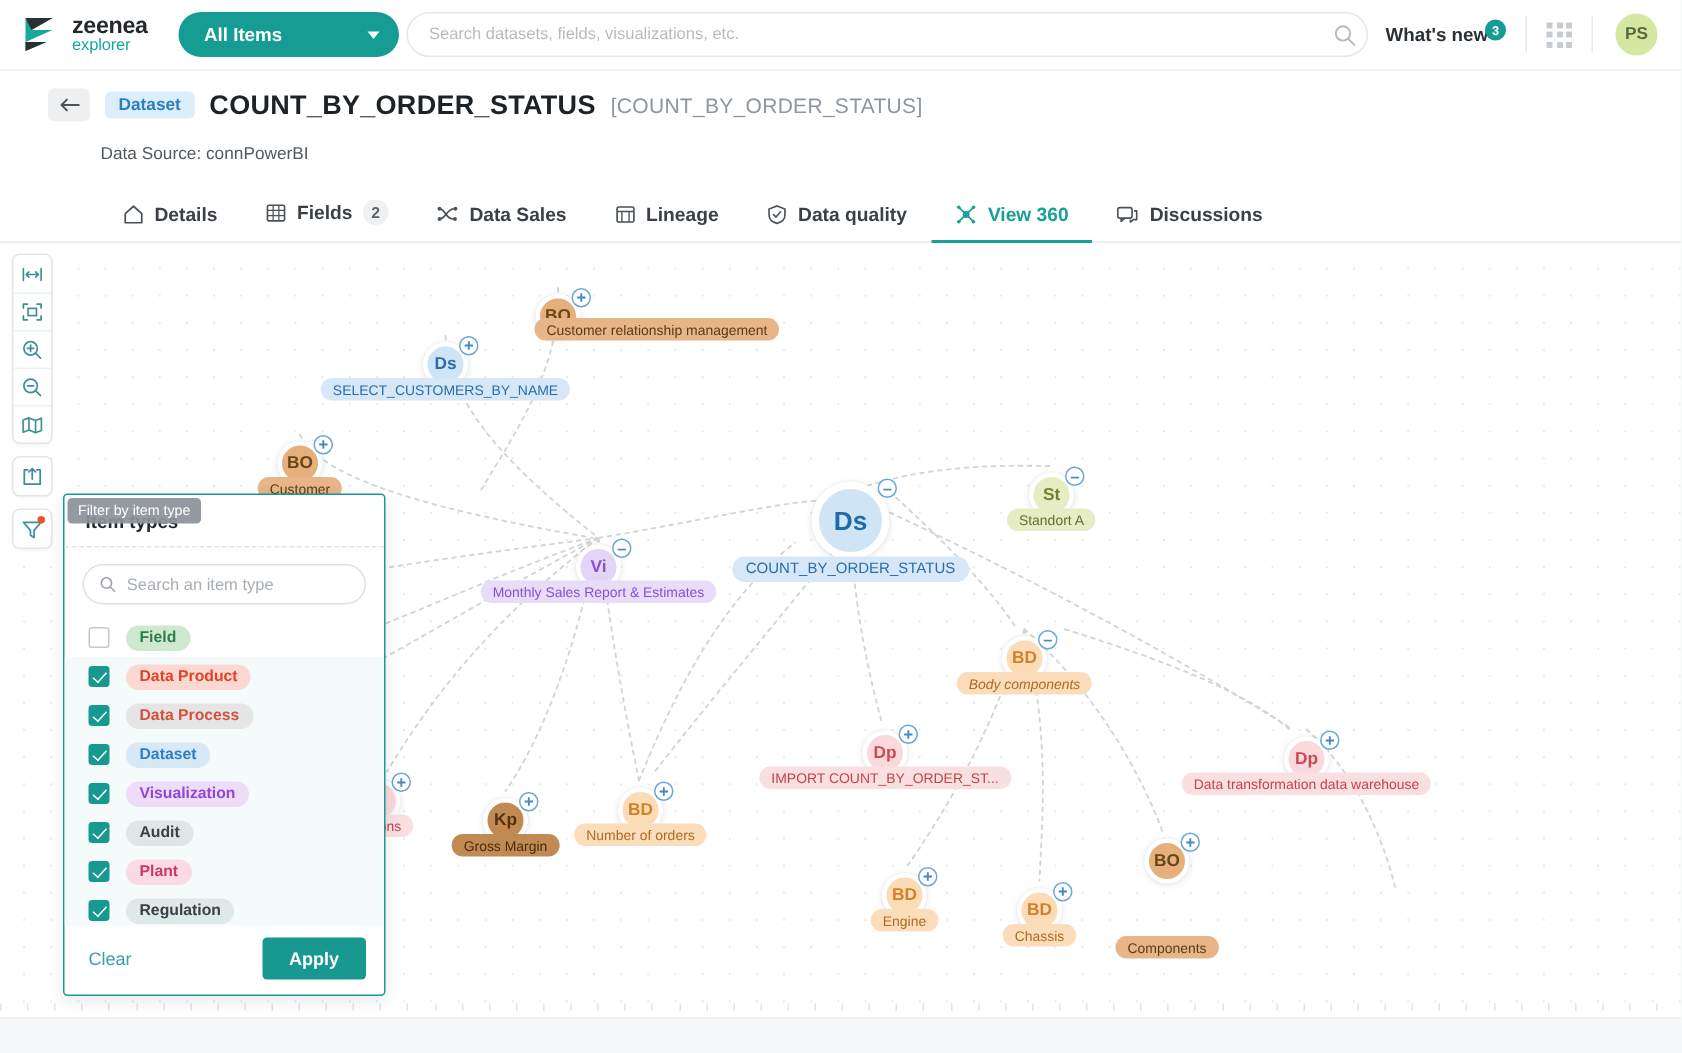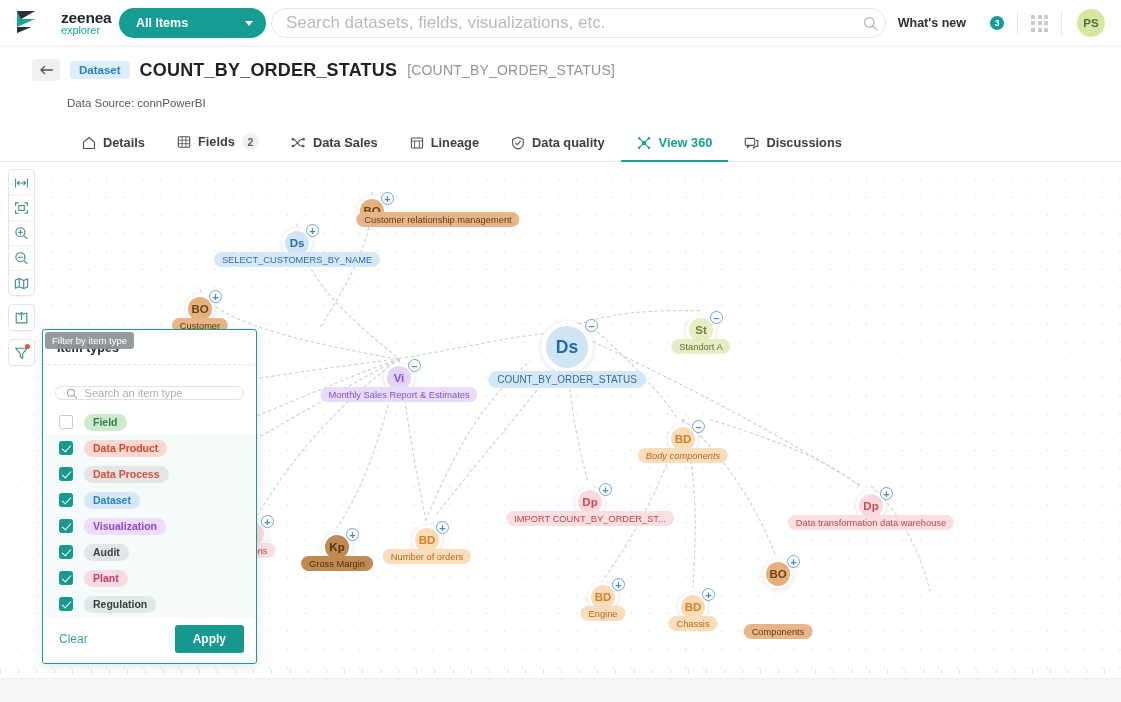--- a/index.html
+++ b/index.html
@@ -11,21 +11,21 @@
   }
 
   
   .header {
     height: 47px; background: #ffffff;
     display: flex; align-items: center;
     padding: 0 12px; gap: 0;
     border-bottom: 1px solid #eceef0;
     position: relative; z-index: 60;
   }
-  .logo-wrap { display: flex; gap: 25px; padding-left: 4px; width: 96px; }
+  .logo-wrap { display: flex; align-items: center; gap: 12px; padding-left: 4px; width: 96px; }
   .logo-mark { width: 20px; height: 24px; flex: none; }
   .logo-text { line-height: 1.02; }
   .logo-name { font-size: 15.5px; font-weight: bold; color: #23282c; letter-spacing: -0.2px; }
   .logo-sub { font-size: 11px; color: #18a79c; letter-spacing: -0.1px; margin-top: -1px;}
 
   .allitems {
     margin-left: 11px;
     width: 147px; height: 30px; border-radius: 15px;
     background: #159c93; color: #fff;
     display: flex; align-items: center; justify-content: space-between;
@@ -33,27 +33,27 @@
     cursor: pointer; flex: none;
   }
   .caret { width: 0; height: 0; border-left: 4.5px solid transparent; border-right: 4.5px solid transparent; border-top: 5px solid #fff; }
 
   .searchbar {
     flex: 1; height: 30px; margin-left: 5px; margin-right: 12px;
     border: 1px solid #e4e7ea; border-radius: 15px; background: #fff;
     display: flex; align-items: center; padding: 0 6px 0 14px;
   }
   .searchbar input {
-    flex: 1; border: 0; outline: 0; font-size: 17px;
+    flex: 1; border: 0; outline: 0; font-size: 11px;
     color: #3c4044; font-family: "Liberation Sans", sans-serif; background: transparent;
   }
   .searchbar input::placeholder { color: #b6bbc0; }
   .mag { width: 17px; height: 17px; flex: none; opacity: .45; }
 
-  .whatsnew { display: flex; align-items: flex-end; font-size: 12.5px; font-weight: bold; color: #2b3034; cursor: pointer; white-space: nowrap; gap: 26px; }
+  .whatsnew { display: flex; align-items: flex-start; font-size: 12.5px; font-weight: bold; color: #2b3034; cursor: pointer; white-space: nowrap; }
   .badge-count {
     background: #159c93; color: #fff; font-size: 8.5px; font-weight: bold;
     min-width: 14px; height: 14px; border-radius: 7px;
     display: inline-flex; align-items: center; justify-content: center;
     margin-left: -2px; margin-top: -3px; padding: 0 3px;
   }
   .hdiv { width: 1px; height: 24px; background: #e7eaec; margin: 0 13px; }
   .grid-icon { display: grid; grid-template-columns: repeat(3, 4px); grid-template-rows: repeat(3, 4px); gap: 2.5px; cursor: pointer; }
   .grid-icon i { background: #c7ccd1; border-radius: 0.5px; display: block; width: 4px; height: 4px; }
   .avatar {
@@ -145,21 +145,21 @@
     box-shadow: 0 3px 10px rgba(20,40,60,.10);
   }
   .panel-head { padding: 11px 14px 9px 14px; border-bottom: 1px dashed #e2e5e8; position: relative; }
   .panel-title { font-size: 12.5px; font-weight: bold; color: #22272b; }
   .tooltip {
     position: absolute; left: 2px; top: 2px;
     background: #8d9399; color: #fff; font-size: 9.5px;
     padding: 3px 7px; border-radius: 3px; white-space: nowrap; opacity: .93;
   }
   .psearch {
-    margin: 21px 12px 6px 12px; height: 14px; border: 1px solid #dde1e4; border-radius: 14px;
+    margin: 11px 12px 6px 12px; height: 27px; border: 1px solid #dde1e4; border-radius: 14px;
     display: flex; align-items: center; padding: 0 10px; gap: 7px;
   }
   .psearch input { border: 0; outline: 0; font-size: 11px; color: #3b4045; width: 100%; font-family: "Liberation Sans", sans-serif; background: transparent; }
   .psearch input::placeholder { color: #a9aeb3; }
   .plist { flex: 1; overflow: hidden; padding-top: 3px; }
   .prow { display: flex; align-items: center; gap: 11px; padding: 4.5px 12px 4.5px 16px; cursor: pointer; }
   .prow.checked { background: #f4fbfa; }
   .cbox { width: 14px; height: 14px; border-radius: 2.5px; border: 1.3px solid #c3c8cc; background: #fff; flex: none; position: relative; }
   .cbox.on { background: #17998f; border-color: #17998f; }
   .cbox.on:after {

